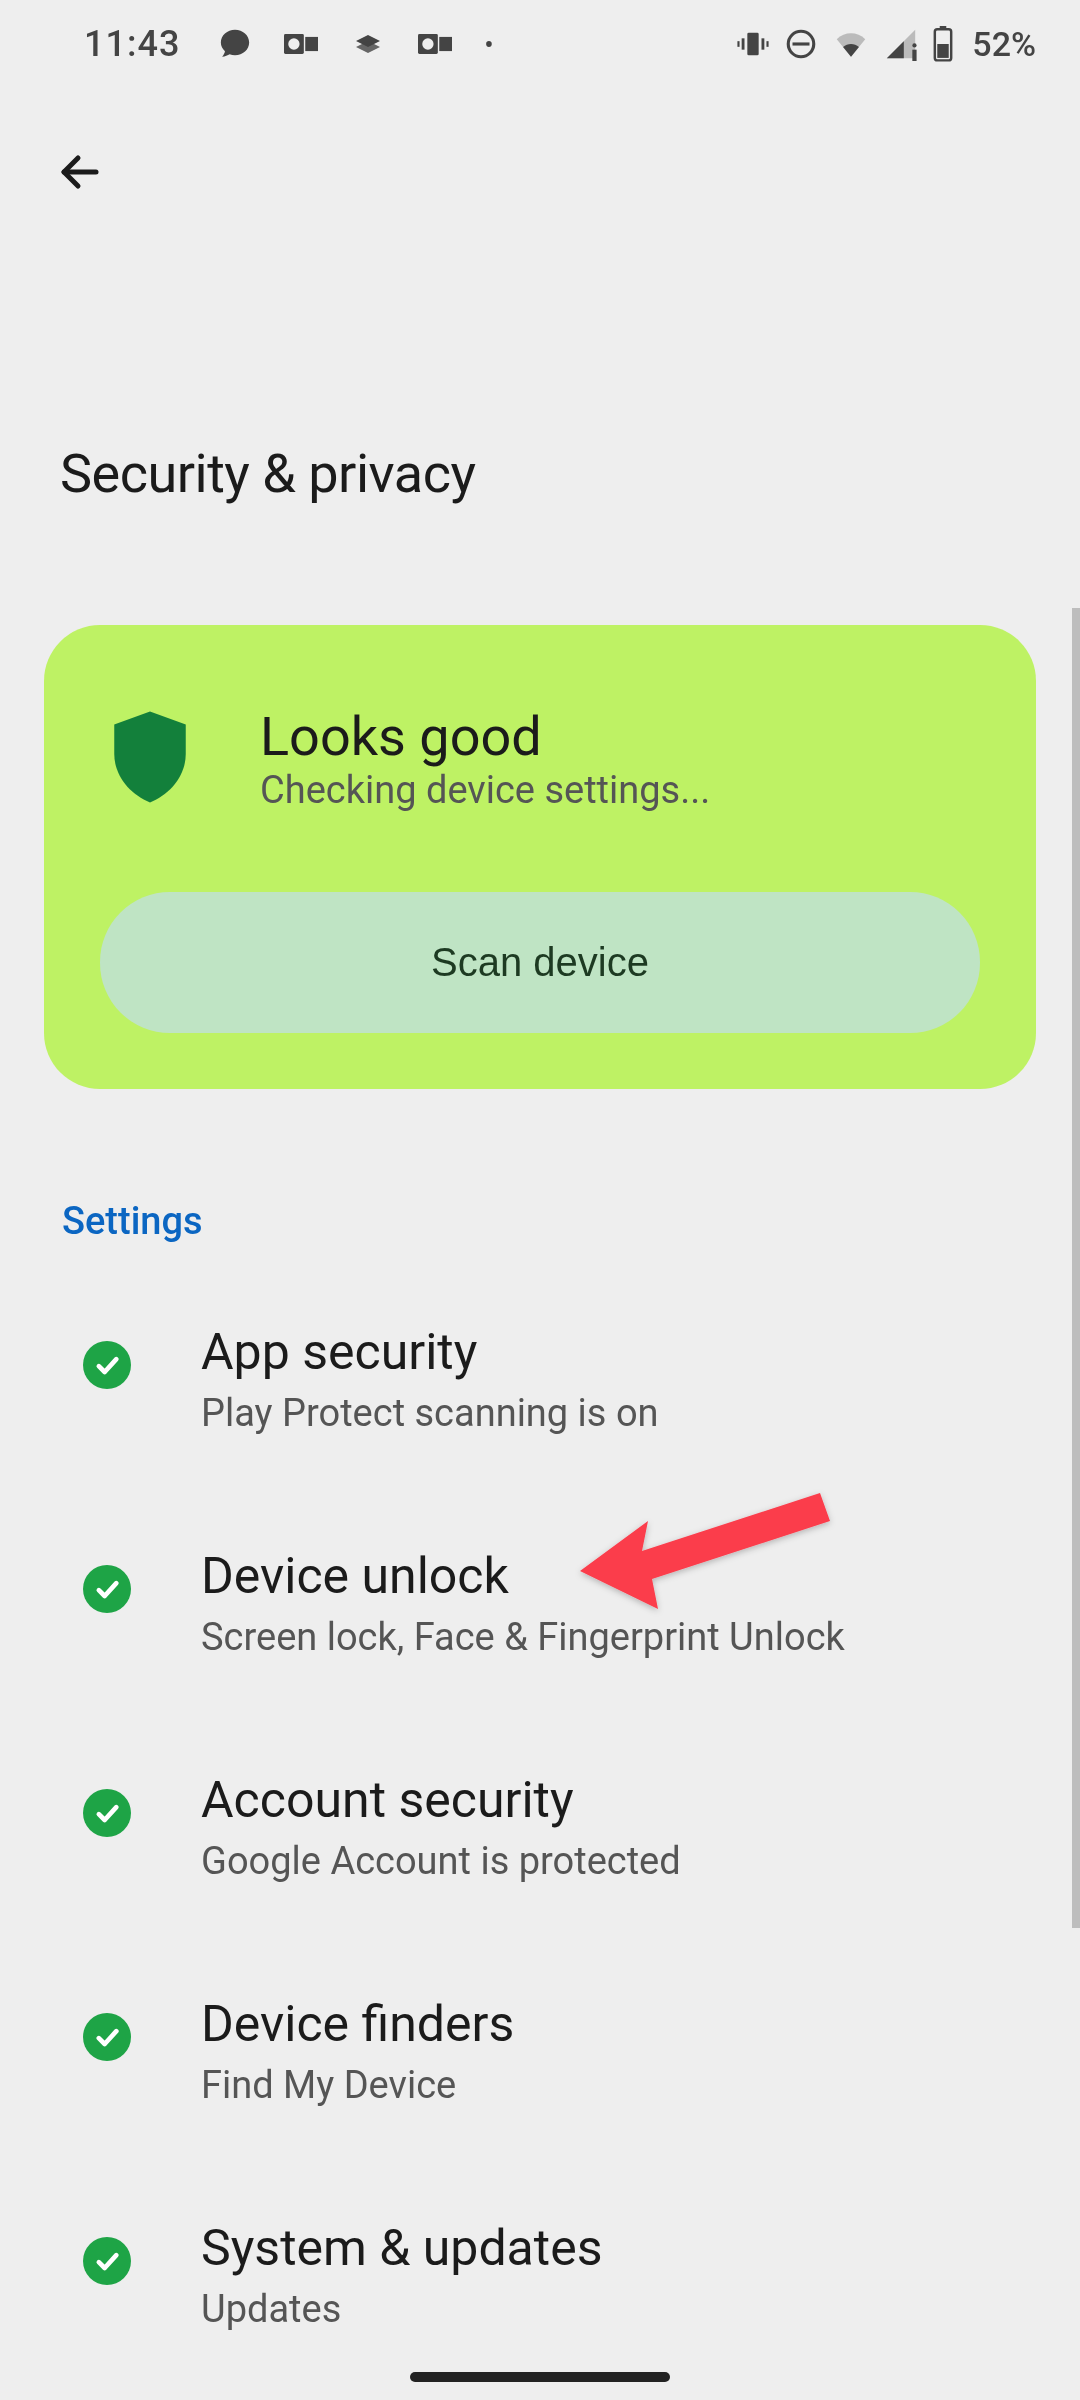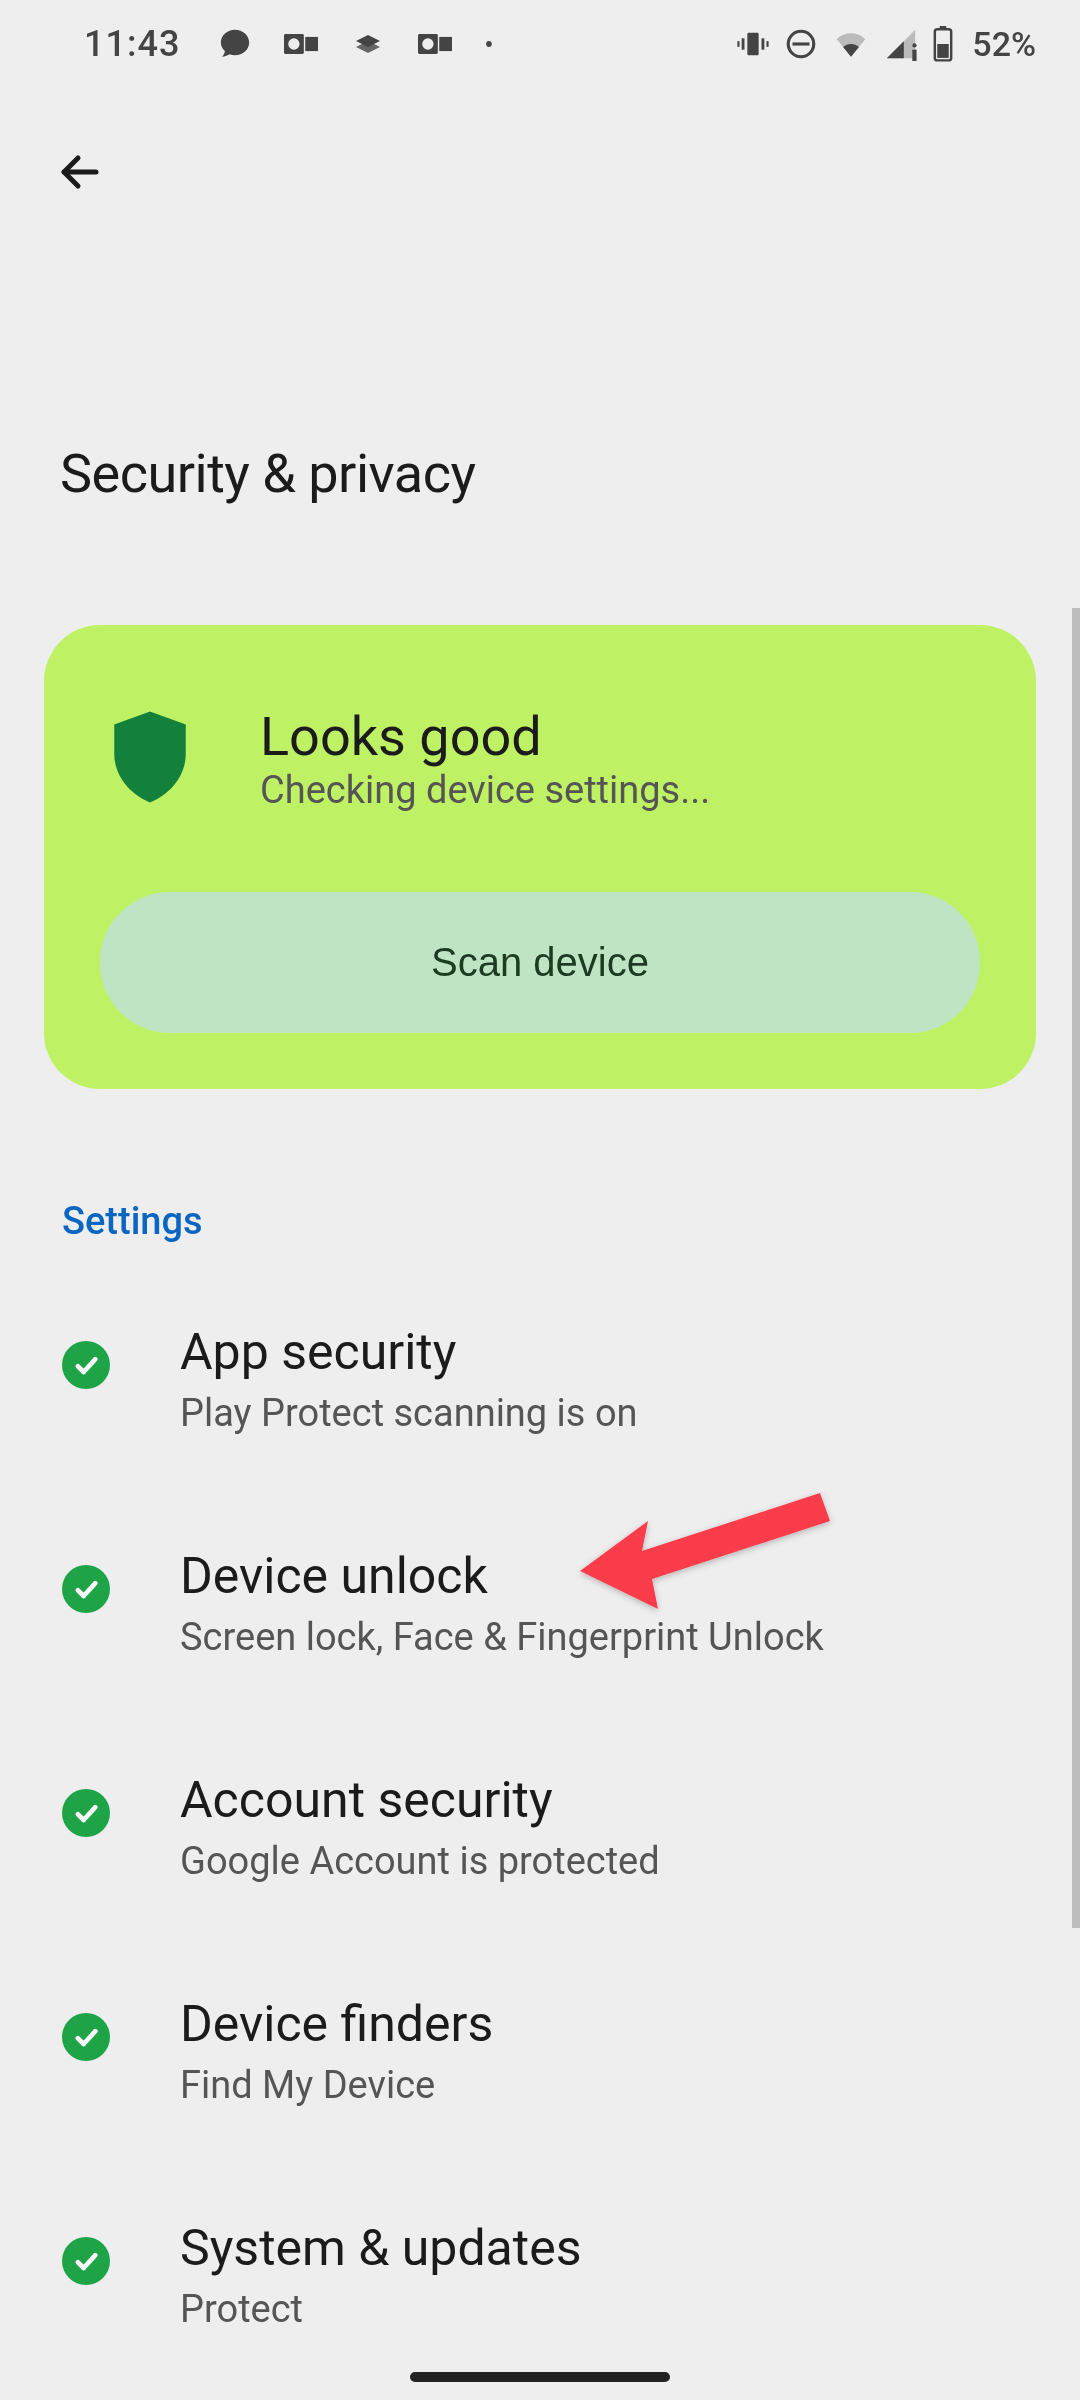--- a/index.html
+++ b/index.html
@@ -46,21 +46,21 @@
     border-radius: 70px;
     padding: 48px 0;
     cursor: pointer;
   }
 
   .section-header { font-size: 38px; color: #0b66c2; padding: 110px 62px 24px 62px; font-weight: 500; }
 
   .setting-row {
     display: flex;
     align-items: flex-start;
-    padding: 56px 62px;
+    padding: 56px 83px;
     gap: 70px;
     cursor: pointer;
     position: relative;
   }
   .check-badge {
     width: 48px; height: 48px;
     background: #1ea446;
     border-radius: 50%;
     display: flex; align-items: center; justify-content: center;
     margin-top: 18px;
@@ -257,20 +257,20 @@
   </div>
 
   <div class="setting-row" style="padding-bottom:30px;">
     <div class="check-badge">
       <svg width="28" height="28" viewBox="0 0 24 24" fill="none" stroke="#fff" stroke-width="4" stroke-linecap="round" stroke-linejoin="round">
           <polyline points="5,13 10,18 20,7"></polyline>
         </svg>
     </div>
     <div class="setting-texts">
       <div class="setting-title">System &amp; updates</div>
-      <div class="setting-sub">Protect</div>
+      <div class="setting-sub">Updates</div>
     </div>
   </div>
 
 </div>
 
 <div class="scroll-edge"></div>
 <div class="nav-handle"></div>
 
 </body></html>

